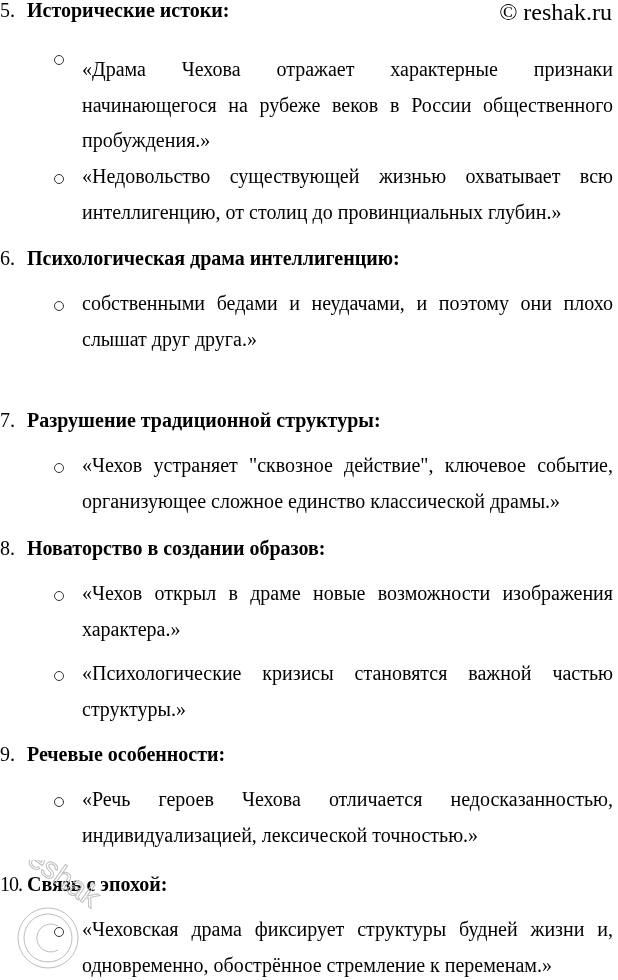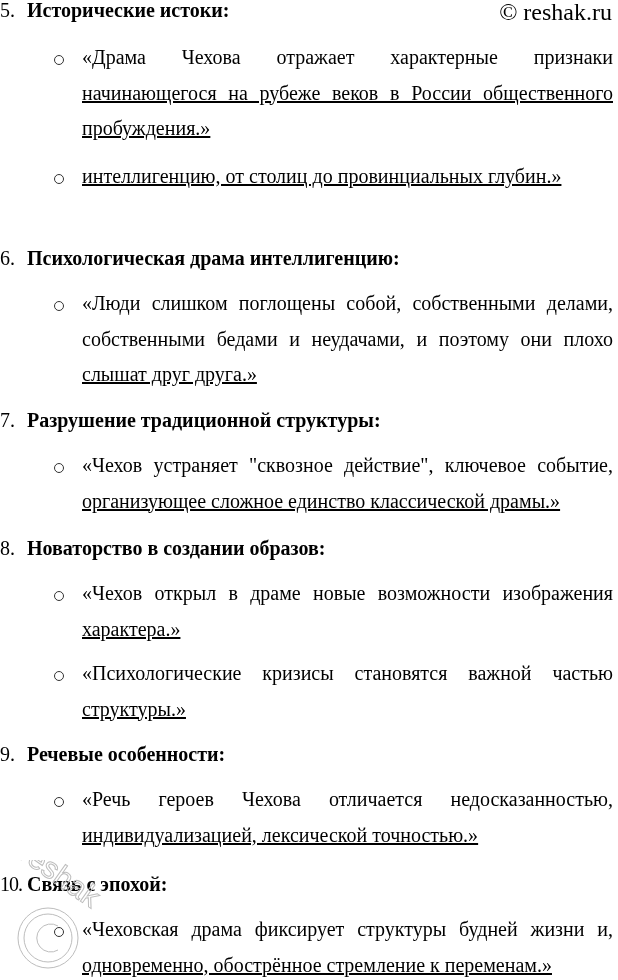--- a/index.html
+++ b/index.html
@@ -13,53 +13,53 @@
   .item-head {
     position: absolute; left: 0; height: 24px; line-height: 24px; white-space: nowrap;
   }
   .item-head .num { display: inline-block; width: 27px; }
   .item-head .num.wide { width: 27px; letter-spacing: -1px; }
   .item-head .title { font-weight: bold; text-align: right; }
   .bullet {
     position: absolute; left: 82px; width: 531px; line-height: 35.5px; text-align: justify;
   }
   .bullet .line { display: block; height: 35.5px; text-align: justify; text-align-last: justify; white-space: nowrap; overflow: visible; }
-  .bullet .line.last { text-align-last: left; text-decoration: underline; }
+  .bullet .line.last { text-align-last: left; }
   .bullet-mark {
     position: absolute; left: 54px; width: 8px; height: 8px; border: 1px solid #333; border-radius: 50%;
   }
   .wm {
     position: absolute; left: 10px; top: 860px; width: 140px; height: 120px; pointer-events: none;
   }
 </style>
 </head>
 <body>
 
 <div class="watermark-top">© reshak.ru</div>
 
 <div class="item-head" style="top:-2px">
   <span class="num">5.</span><span class="title">Исторические истоки:</span>
 </div>
 <span class="bullet-mark" style="top:55px"></span>
-<div class="bullet" style="top:40px">
+<div class="bullet" style="top:52px">
   <span class="line">«Драма Чехова отражает характерные признаки</span>
   <span class="line last" style="text-align-last:justify">начинающегося на рубеже веков в России общественного</span>
   <span class="line last">пробуждения.»</span>
 </div>
 <span class="bullet-mark" style="top:174px"></span>
 <div class="bullet" style="top:159px">
+  <span class="line">«Недовольство существующей жизнью охватывает всю</span>
   <span class="line last">интеллигенцию, от столиц до провинциальных глубин.»</span>
 </div>
 
 <div class="item-head" style="top:246px">
   <span class="num">6.</span><span class="title">Психологическая драма интеллигенцию:</span>
 </div>
 <span class="bullet-mark" style="top:301px"></span>
 <div class="bullet" style="top:286px">
-  <span class="line">«Люди слишком поглощены собой, собственными делами,</span>
   <span class="line">собственными бедами и неудачами, и поэтому они плохо</span>
   <span class="line last">слышат друг друга.»</span>
 </div>
 
 <div class="item-head" style="top:408px">
   <span class="num">7.</span><span class="title">Разрушение традиционной структуры:</span>
 </div>
 <span class="bullet-mark" style="top:463px"></span>
 <div class="bullet" style="top:448px">
   <span class="line">«Чехов устраняет "сквозное действие", ключевое событие,</span>

